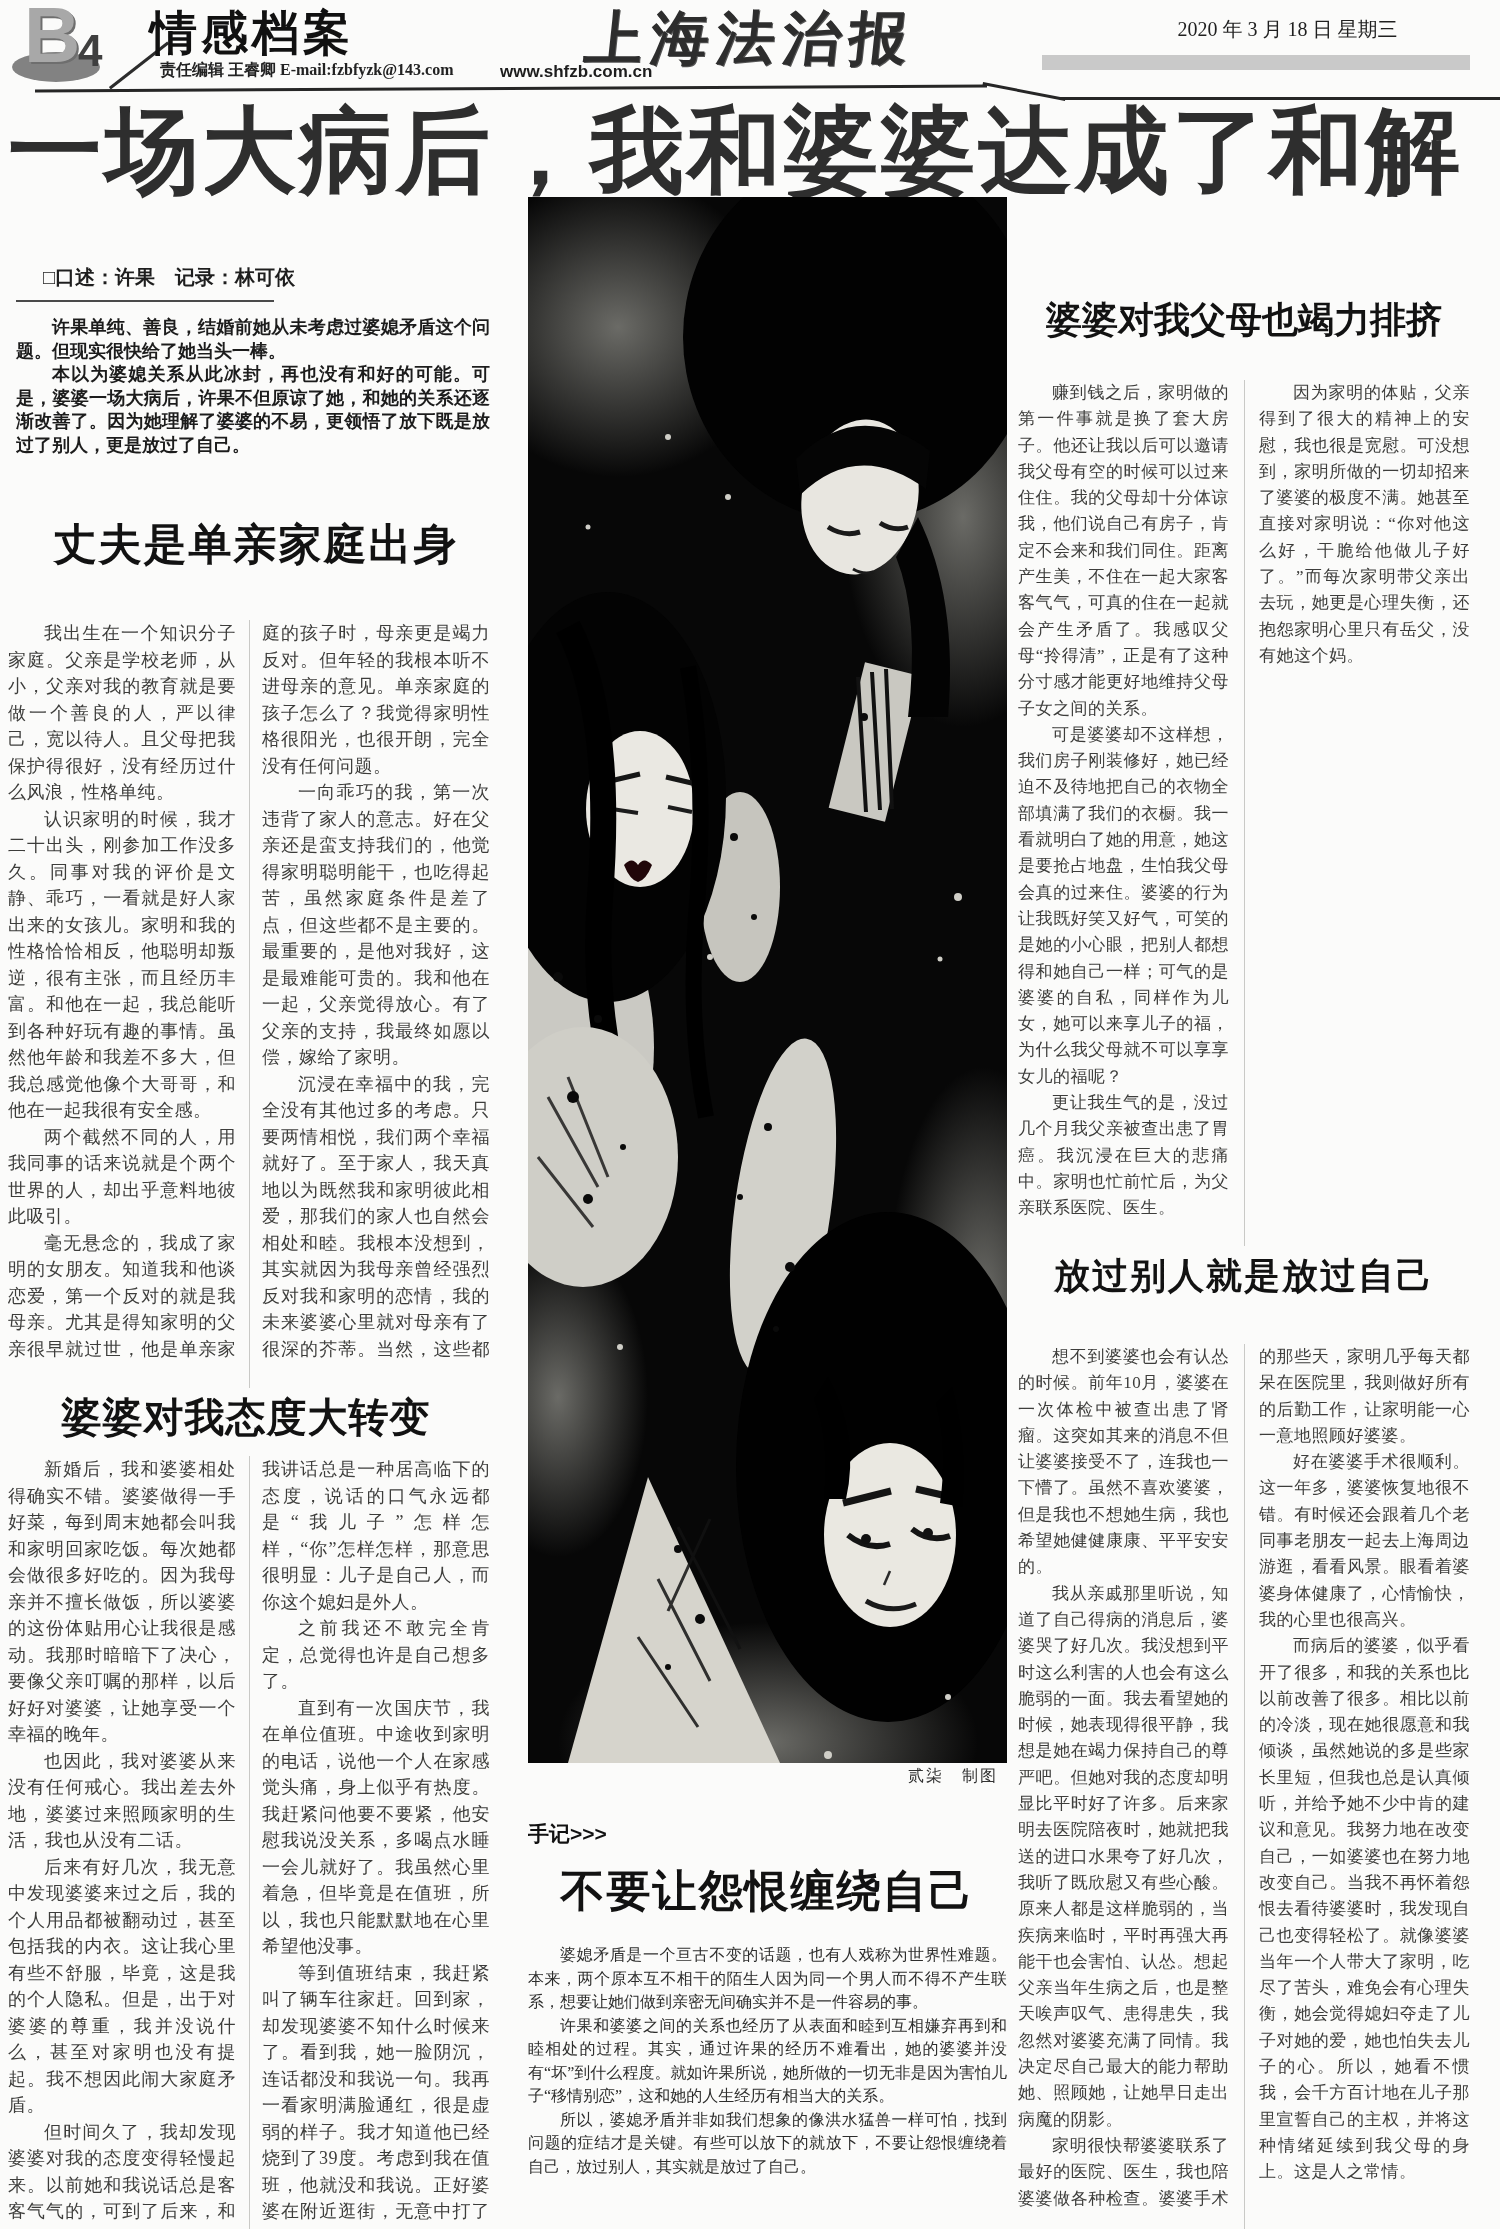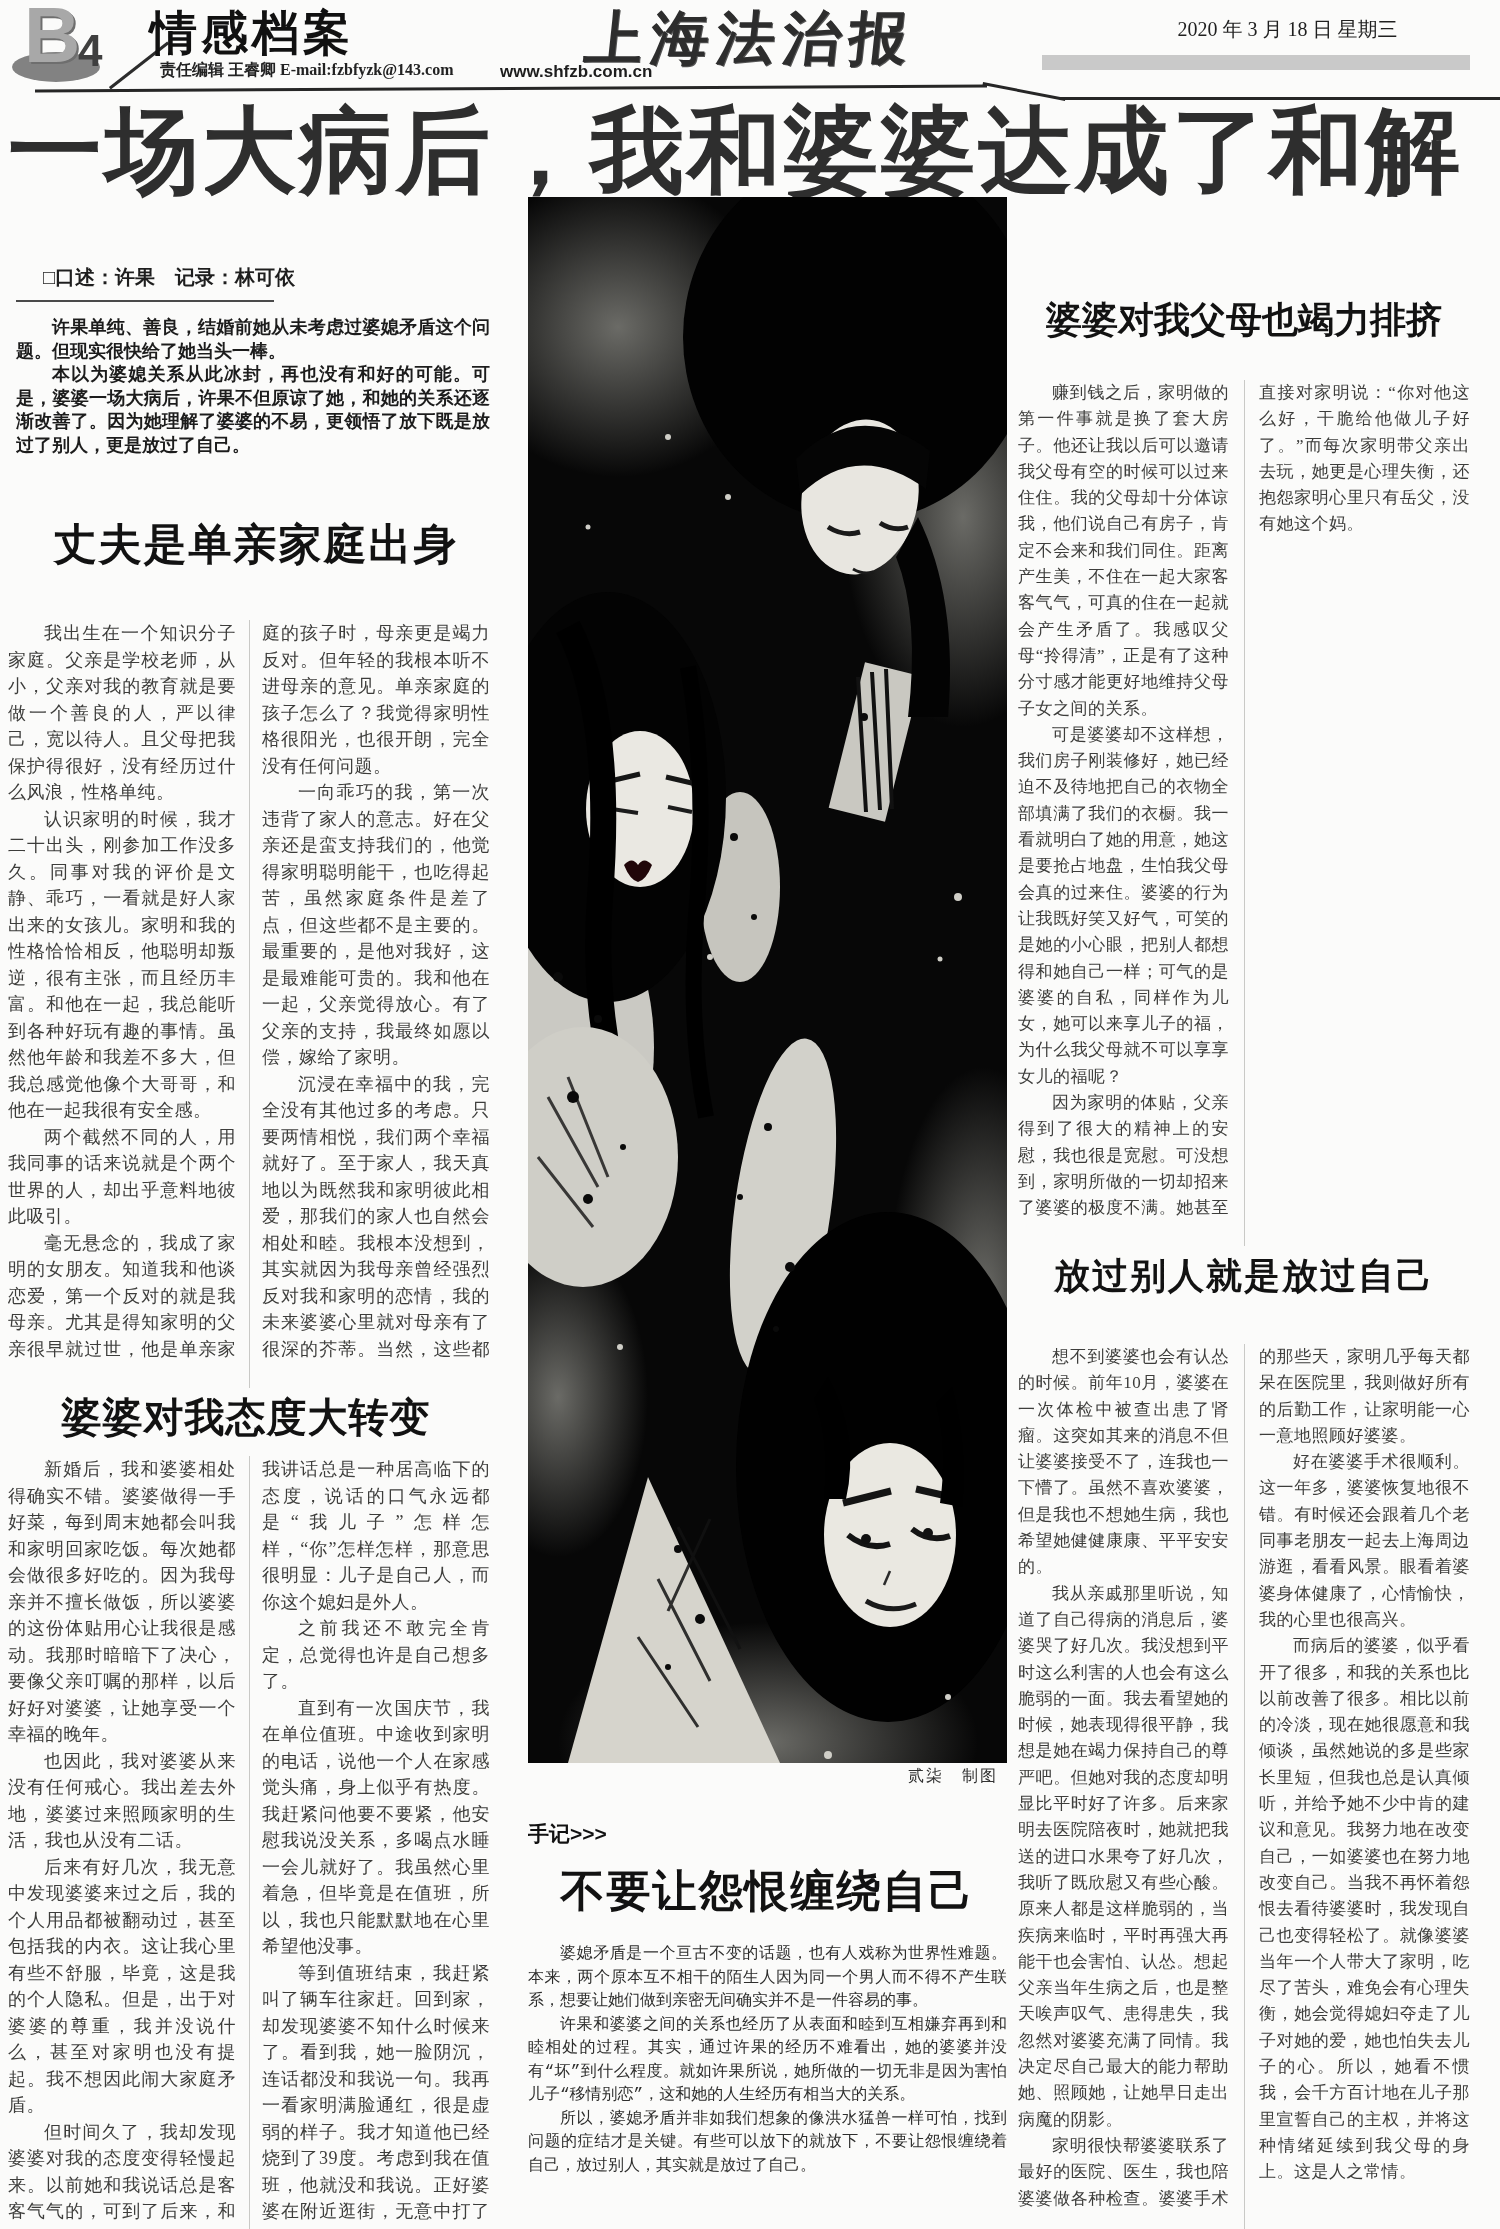--- a/index.html
+++ b/index.html
@@ -48,21 +48,21 @@
   .cols-right1{left:1018px;top:380px;width:452px;height:866px;column-gap:30px;font-size:17px;line-height:26.3px;letter-spacing:0.5px;}
   .cols-right2{left:1018px;top:1344px;width:452px;height:885px;column-gap:30px;font-size:17px;line-height:26.3px;letter-spacing:0.5px;}
   
   .illustration{position:absolute;left:528px;top:197px;width:479px;height:1566px;margin:0;background:#070707;}
   .illustration svg{display:block;}
   .caption{position:absolute;left:528px;top:1766px;width:470px;text-align:right;font-size:16px;color:#333;letter-spacing:2px;}
   
   .note{position:absolute;left:528px;top:1820px;width:479px;height:409px;overflow:hidden;}
   .note-label{font-family:"Liberation Sans",sans-serif;font-weight:bold;font-size:21px;color:#111;}
   .note-title{margin:14px 0 0 0;text-align:center;font-family:"Liberation Sans",sans-serif;font-weight:900;font-size:44px;color:#121212;letter-spacing:2px;}
-  .note-body{margin-top:22px;font-size:16px;line-height:23.5px;color:#2e2e2d;text-align:justify;font-family:Liberation Mono, monospace;}
+  .note-body{margin-top:22px;font-size:16px;line-height:23.5px;color:#2e2e2d;text-align:justify;font-family:Liberation Serif, serif;}
   .note-body p{margin:0;text-indent:2em;}
 </style>
 </head>
 <body>
 
 <div class="page">
 
   <header>
     <div class="badge">
       <div class="badge-shadow"></div>
@@ -196,20 +196,21 @@
           <circle cx="60" cy="330" r="2.5"></circle>
       </g>
     </svg>
   </figure>
   <div class="caption">贰柒　制图</div>
 
   <h2 class="st st3">婆婆对我父母也竭力排挤</h2>
   <div class="cols cols-right1">
       <p>赚到钱之后，家明做的第一件事就是换了套大房子。他还让我以后可以邀请我父母有空的时候可以过来住住。我的父母却十分体谅我，他们说自己有房子，肯定不会来和我们同住。距离产生美，不住在一起大家客客气气，可真的住在一起就会产生矛盾了。我感叹父母“拎得清”，正是有了这种分寸感才能更好地维持父母子女之间的关系。</p>
       <p>可是婆婆却不这样想，我们房子刚装修好，她已经迫不及待地把自己的衣物全部填满了我们的衣橱。我一看就明白了她的用意，她这是要抢占地盘，生怕我父母会真的过来住。婆婆的行为让我既好笑又好气，可笑的是她的小心眼，把别人都想得和她自己一样；可气的是婆婆的自私，同样作为儿女，她可以来享儿子的福，为什么我父母就不可以享享女儿的福呢？</p>
+      <p>更让我生气的是，没过几个月我父亲被查出患了胃癌。我沉浸在巨大的悲痛中。家明也忙前忙后，为父亲联系医院、医生。</p>
       <p>因为家明的体贴，父亲得到了很大的精神上的安慰，我也很是宽慰。可没想到，家明所做的一切却招来了婆婆的极度不满。她甚至直接对家明说：“你对他这么好，干脆给他做儿子好了。”而每次家明带父亲出去玩，她更是心理失衡，还抱怨家明心里只有岳父，没有她这个妈。</p>
     </div>
 
   <h2 class="st st4">放过别人就是放过自己</h2>
   <div class="cols cols-right2">
       <p>想不到婆婆也会有认怂的时候。前年10月，婆婆在一次体检中被查出患了肾瘤。这突如其来的消息不但让婆婆接受不了，连我也一下懵了。虽然不喜欢婆婆，但是我也不想她生病，我也希望她健健康康、平平安安的。</p>
       <p>我从亲戚那里听说，知道了自己得病的消息后，婆婆哭了好几次。我没想到平时这么利害的人也会有这么脆弱的一面。我去看望她的时候，她表现得很平静，我想是她在竭力保持自己的尊严吧。但她对我的态度却明显比平时好了许多。后来家明去医院陪夜时，她就把我送的进口水果夸了好几次，我听了既欣慰又有些心酸。原来人都是这样脆弱的，当疾病来临时，平时再强大再能干也会害怕、认怂。想起父亲当年生病之后，也是整天唉声叹气、患得患失，我忽然对婆婆充满了同情。我决定尽自己最大的能力帮助她、照顾她，让她早日走出病魔的阴影。</p>
       <p>家明很快帮婆婆联系了最好的医院、医生，我也陪婆婆做各种检查。婆婆手术的那些天，家明几乎每天都呆在医院里，我则做好所有的后勤工作，让家明能一心一意地照顾好婆婆。</p>
       <p>好在婆婆手术很顺利。这一年多，婆婆恢复地很不错。有时候还会跟着几个老同事老朋友一起去上海周边游逛，看看风景。眼看着婆婆身体健康了，心情愉快，我的心里也很高兴。</p>
       <p>而病后的婆婆，似乎看开了很多，和我的关系也比以前改善了很多。相比以前的冷淡，现在她很愿意和我倾谈，虽然她说的多是些家长里短，但我也总是认真倾听，并给予她不少中肯的建议和意见。我努力地在改变自己，一如婆婆也在努力地改变自己。当我不再怀着怨恨去看待婆婆时，我发现自己也变得轻松了。就像婆婆当年一个人带大了家明，吃尽了苦头，难免会有心理失衡，她会觉得媳妇夺走了儿子对她的爱，她也怕失去儿子的心。所以，她看不惯我，会千方百计地在儿子那里宣誓自己的主权，并将这种情绪延续到我父母的身上。这是人之常情。</p>

